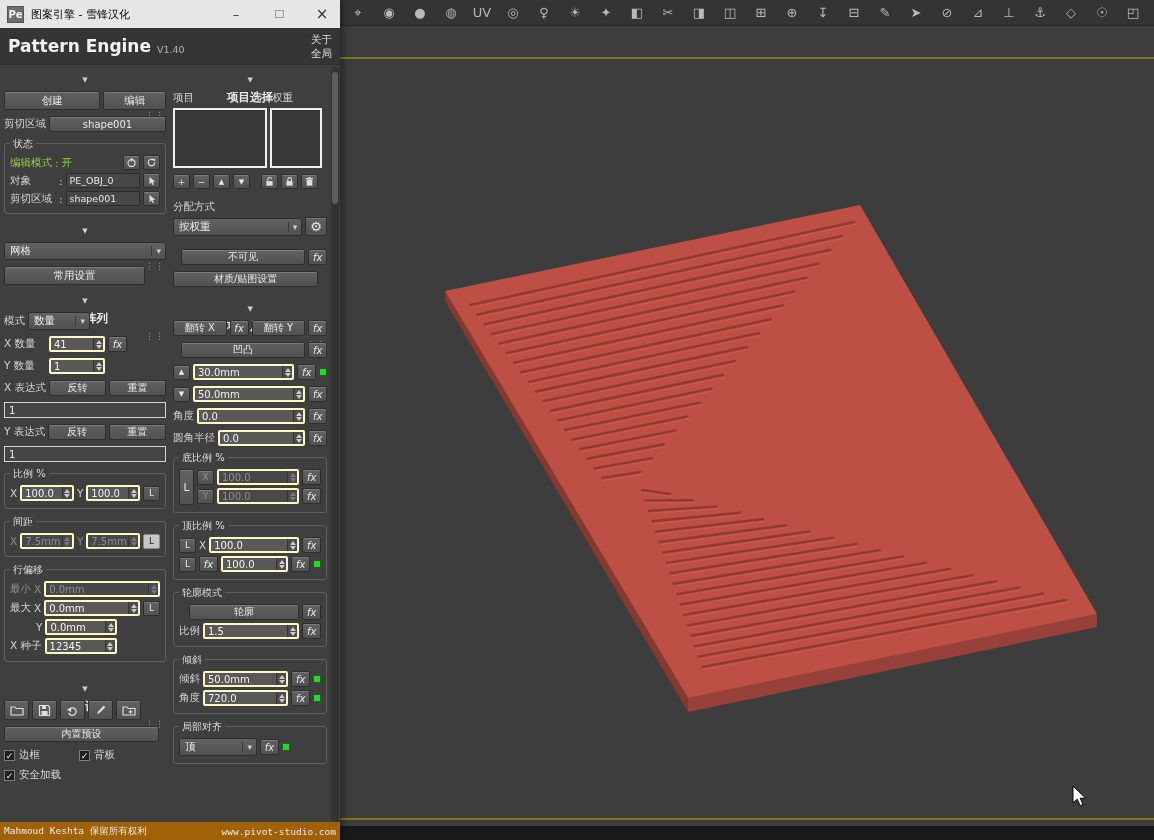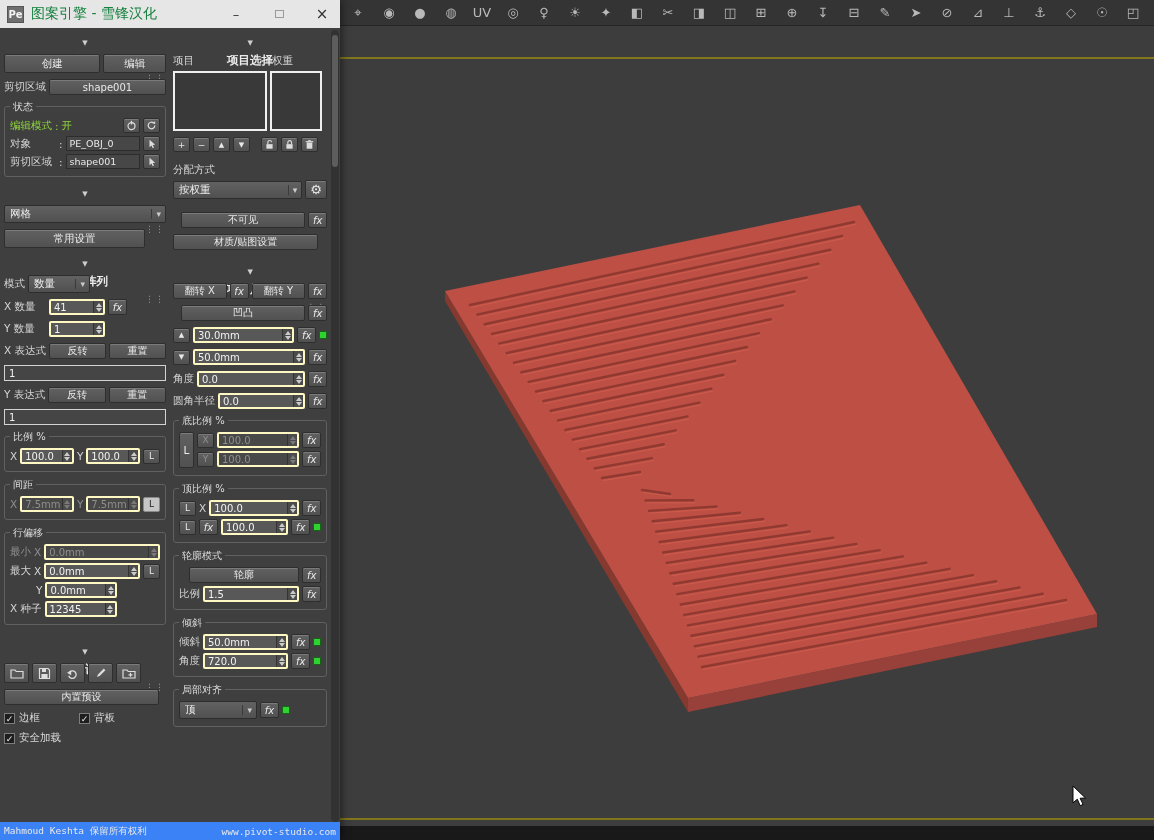--- a/index.html
+++ b/index.html
@@ -26,36 +26,36 @@
   .viewport svg { position:absolute; left:0; top:0; }
   .bottom-bar { position:absolute; left:340px; bottom:0; width:814px; height:14px; background:#191919; }
   
   .window {
     position:absolute; left:0; top:0; width:340px; height:840px; background:#3f3f3f;
     box-shadow:2px 0 8px rgba(0,0,0,.45); z-index:5; display:flex; flex-direction:column;
   }
   .titlebar { height:28px; background:#e6e6e6; color:#2a2a2a; display:flex; align-items:center; gap:7px; padding-left:7px; }
   .app-icon { width:17px; height:17px; background:#6e6e6e; color:#f4f4f4; font-size:10px; font-weight:bold;
     display:flex; align-items:center; justify-content:center; border:1px solid #555; }
-  .titlebar-title { flex:1; font-size:14px; color:#15803d; }
+  .titlebar-title { flex:1; font-size:11px; color:#000000; }
   .tbw-btn { width:36px; height:28px; display:flex; align-items:center; justify-content:center; font-size:13px; color:#333; cursor:default; }
   .tbw-btn .sq { width:9px; height:8px; border:1.4px solid #9a9a9a; }
   .tbw-btn.close { font-size:15px; }
   .hdr { height:37px; background:#353535; border-bottom:1px solid #2c2c2c; display:flex; align-items:center; padding:0 8px; }
   .hdr-title { font-size:17px; font-weight:bold; color:#f2f2f2; }
   .hdr-ver { font-size:9.5px; color:#b3b3b3; margin:6px 0 0 6px; }
   .hdr-links { margin-left:auto; display:flex; flex-direction:column; align-items:flex-end; font-size:10.5px; line-height:14px; color:#e2e2e2; }
   .hdr-links span { cursor:default; }
   .wbody { flex:1; display:flex; padding:2px 1px 0 3px; overflow:hidden; }
   .col { display:flex; flex-direction:column; }
   .col-left { width:164px; }
   .col-right { width:160px; margin-left:5px; }
   .vscroll { width:8px; margin-left:3px; background:#323232; border-radius:4px; position:relative; }
   .vthumb { position:absolute; left:1px; top:5px; width:6px; height:132px; background:#5d5d5d; border-radius:3px; }
-  .wfooter { height:18px; background:#3b82f6; display:flex; align-items:center; justify-content:space-between;
+  .wfooter { height:18px; background:#a16207; display:flex; align-items:center; justify-content:space-between;
     padding:0 4px; font-family:"DejaVu Sans Mono","Liberation Mono",monospace; font-size:9.5px; color:#e8e8e8; }
   
   .rh { height:17px; display:flex; align-items:center; gap:5px; font-weight:bold; font-size:11.5px; color:#ececec; padding:0 2px; margin-top:4px;flex-direction:column; }
   .rh-a::before { content:"▼"; font-size:7px; color:#cfcfcf; }
   .rh-g { margin-left:auto; color:#8e8e8e; font-size:9px; font-weight:normal; }
   .rh-g::before { content:"⋮⋮"; letter-spacing:1px; }
   .row { display:flex; align-items:center; gap:3px; margin:3px 1px; font-size:10.5px; }
   .lbl { color:#d4d4d4; white-space:nowrap; }
   .lbl.dim { color:#8f8f8f; }
   .green { color:var(--accent-green,#8fd43c); }
@@ -218,20 +218,28 @@
     <div class="titlebar">
       <span class="app-icon">Pe</span>
       <span class="titlebar-title">图案引擎 - 雪锋汉化</span>
       <span class="tbw-btn">–</span>
       <span class="tbw-btn">
           <span class="sq"></span>
         </span>
       <span class="tbw-btn close">×</span>
     </div>
 
+    <div class="hdr">
+      <span class="hdr-title">Pattern Engine</span>
+      <span class="hdr-ver">V1.40</span>
+      <span class="hdr-links">
+        <span>关于</span>
+        <span>全局</span>
+      </span>
+    </div>
 
     <div class="wbody">
 
       <div class="col col-left">
 
         <div class="rh">
           <span class="rh-a"></span>
           <span>主要</span>
           <span class="rh-g"></span>
         </div>

